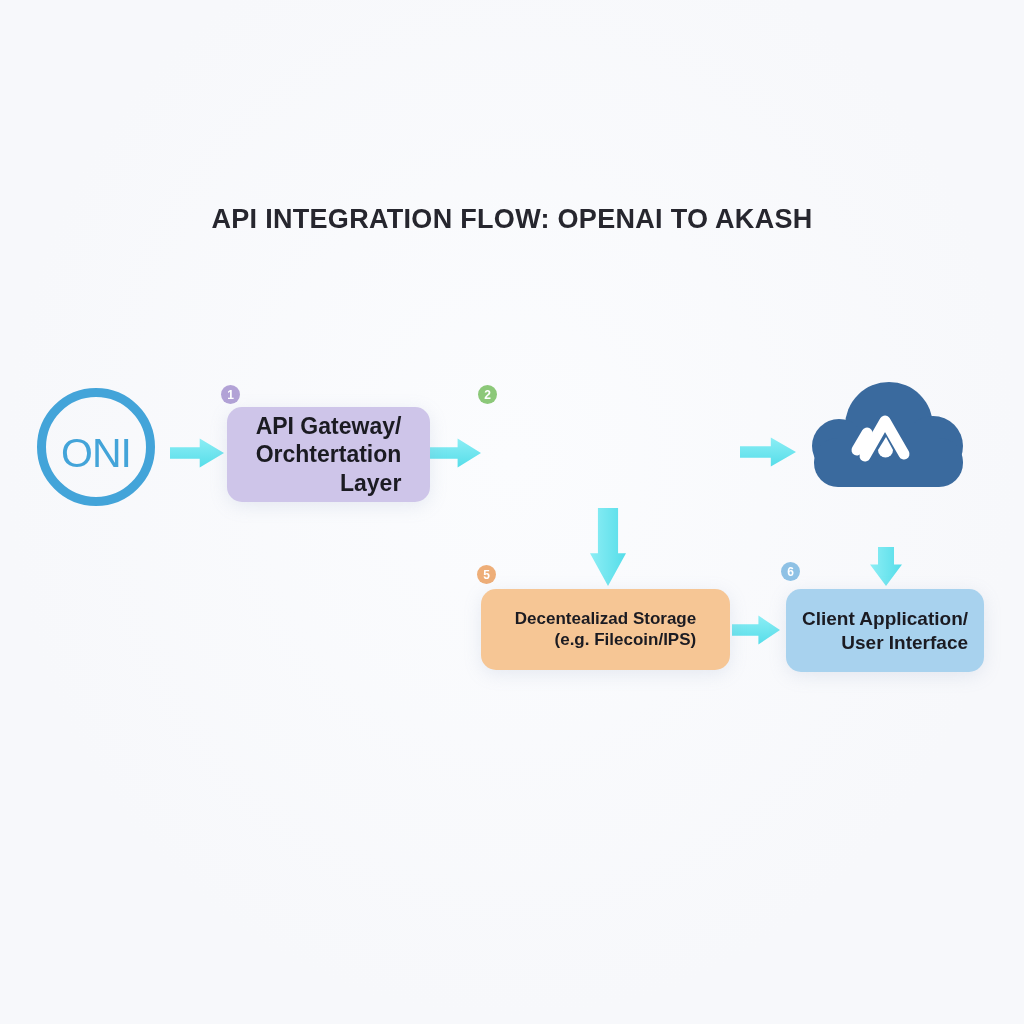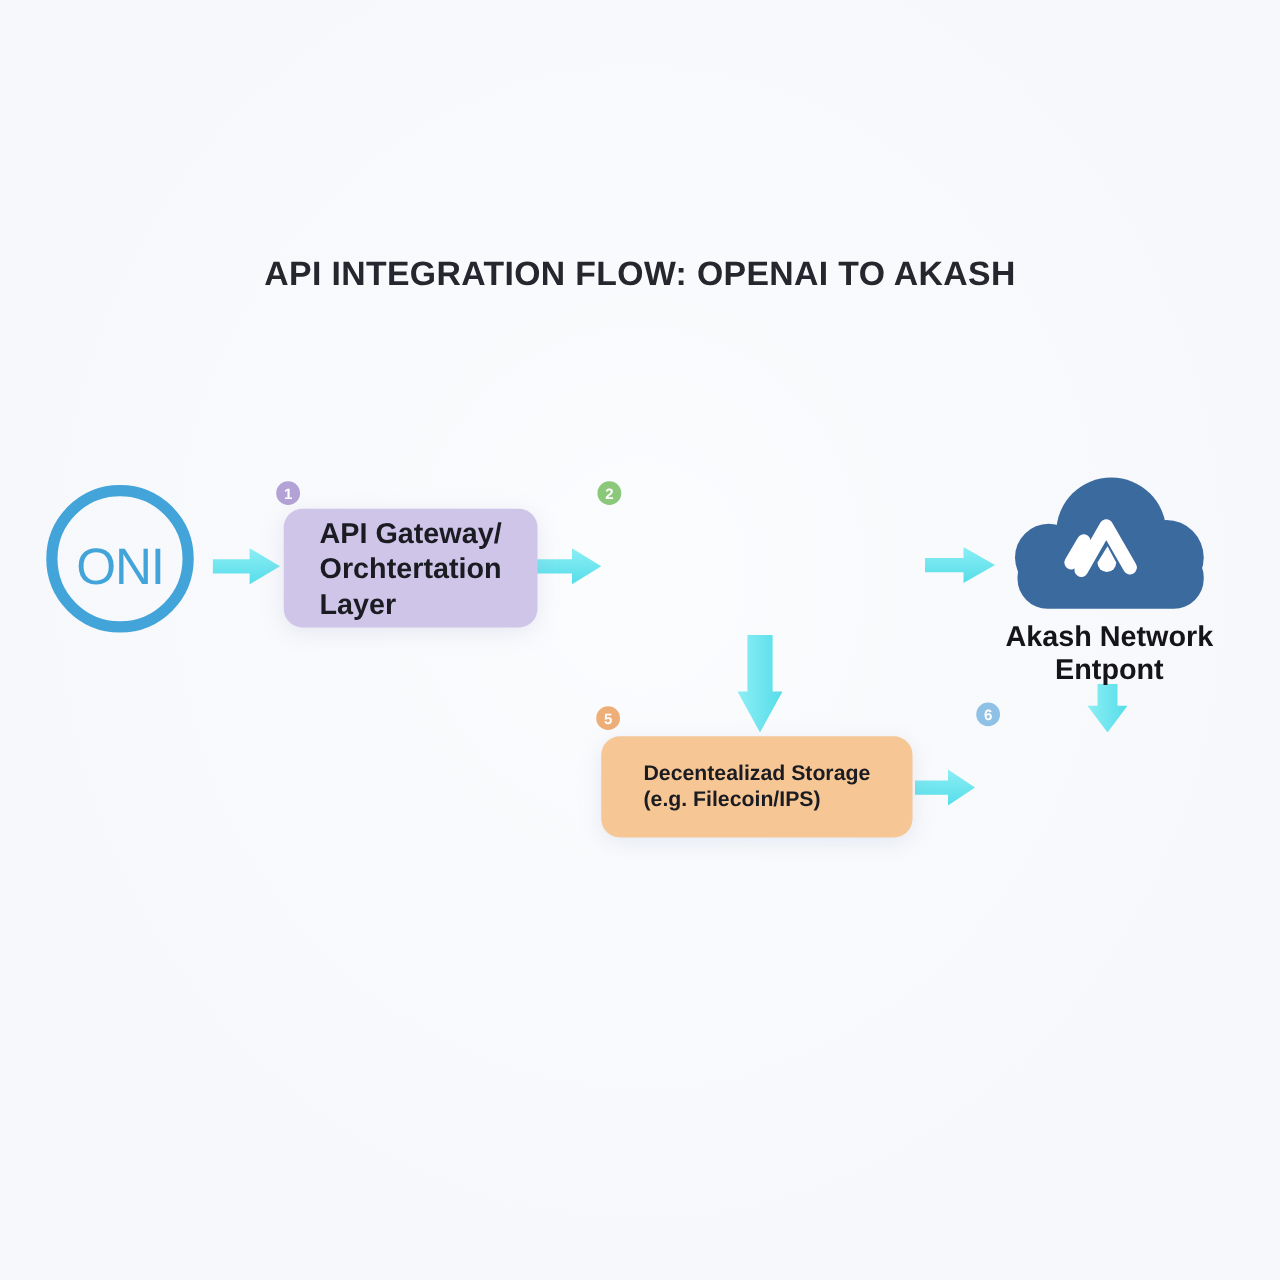--- a/index.html
+++ b/index.html
@@ -29,21 +29,21 @@
     background:transparent;
   }
   .oni-circle span{font-size:41px;font-weight:normal;color:var(--openai-blue);letter-spacing:-1px;margin-top:12px;}
   .openai-label{
     position:absolute;left:0px;top:513px;width:190px;text-align:center;
     font-size:25px;font-weight:bold;color:#141419;
   }
   
   .box{
     position:absolute;border-radius:15px;display:flex;align-items:center;justify-content:center;
-    text-align:left;font-weight:bold;color:var(--text);
+    text-align:right;font-weight:bold;color:var(--text);
     box-shadow:0 4px 18px rgba(140,155,190,.18);
     padding:6px 10px;line-height:1.22;
   }
   .box-gateway{left:227px;top:407px;width:203px;height:95px;background:var(--gateway-box);font-size:23px;}
   .box-processing{left:481px;top:408px;width:254px;height:93px;background:var(--processing-box);font-size:24px;}
   .box-storage{left:481px;top:589px;width:249px;height:81px;background:var(--storage-box);font-size:17px;}
   .box-client{left:786px;top:589px;width:198px;height:83px;background:var(--client-box);font-size:19px;}
   
   .badge{
     position:absolute;width:19px;height:19px;border-radius:50%;
@@ -100,30 +100,30 @@
 Orchtertation
 Layer</div>
 
   <div class="badge badge-2">2</div>
 
   <div class="badge badge-3">5</div>
   <div class="box box-storage ml">Decentealizad Storage
 (e.g. Filecoin/IPS)</div>
 
   <div class="badge badge-4">6</div>
+  <div class="box box-client ml">Client Application/
+User Interface</div>
 
   <svg class="cloud" viewBox="0 0 165 112" aria-hidden="true">
     <g fill="currentColor">
       <circle cx="84" cy="46" r="44"></circle>
       <circle cx="34" cy="66" r="27"></circle>
       <circle cx="128" cy="66" r="30"></circle>
       <rect x="9" y="58" width="149" height="49" rx="24"></rect>
     </g>
     <g stroke="#ffffff" stroke-width="11" stroke-linecap="round" stroke-linejoin="round" fill="none">
       <path d="M60 76 L80 41 L99 74"></path>
       <path d="M52 70 L62 53"></path>
     </g>
     <path fill="#ffffff" d="M81 57 L88 70 A7.5 7.5 0 1 1 73 70 Z"></path>
   </svg>
-  <div class="akash-label ml">Akash Network
-Entpont</div>
 
 </div>
 
 </body></html>

